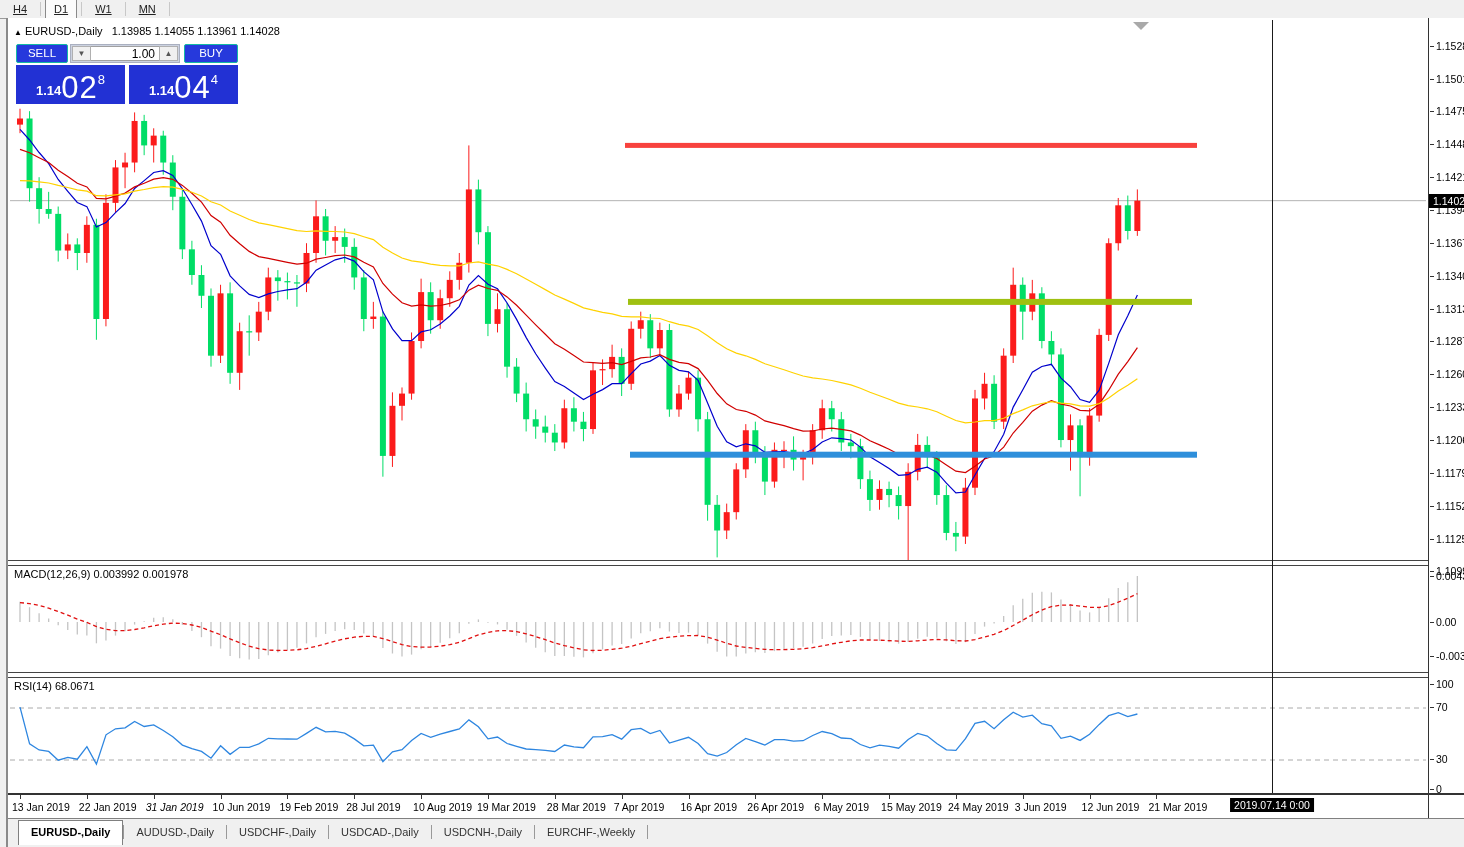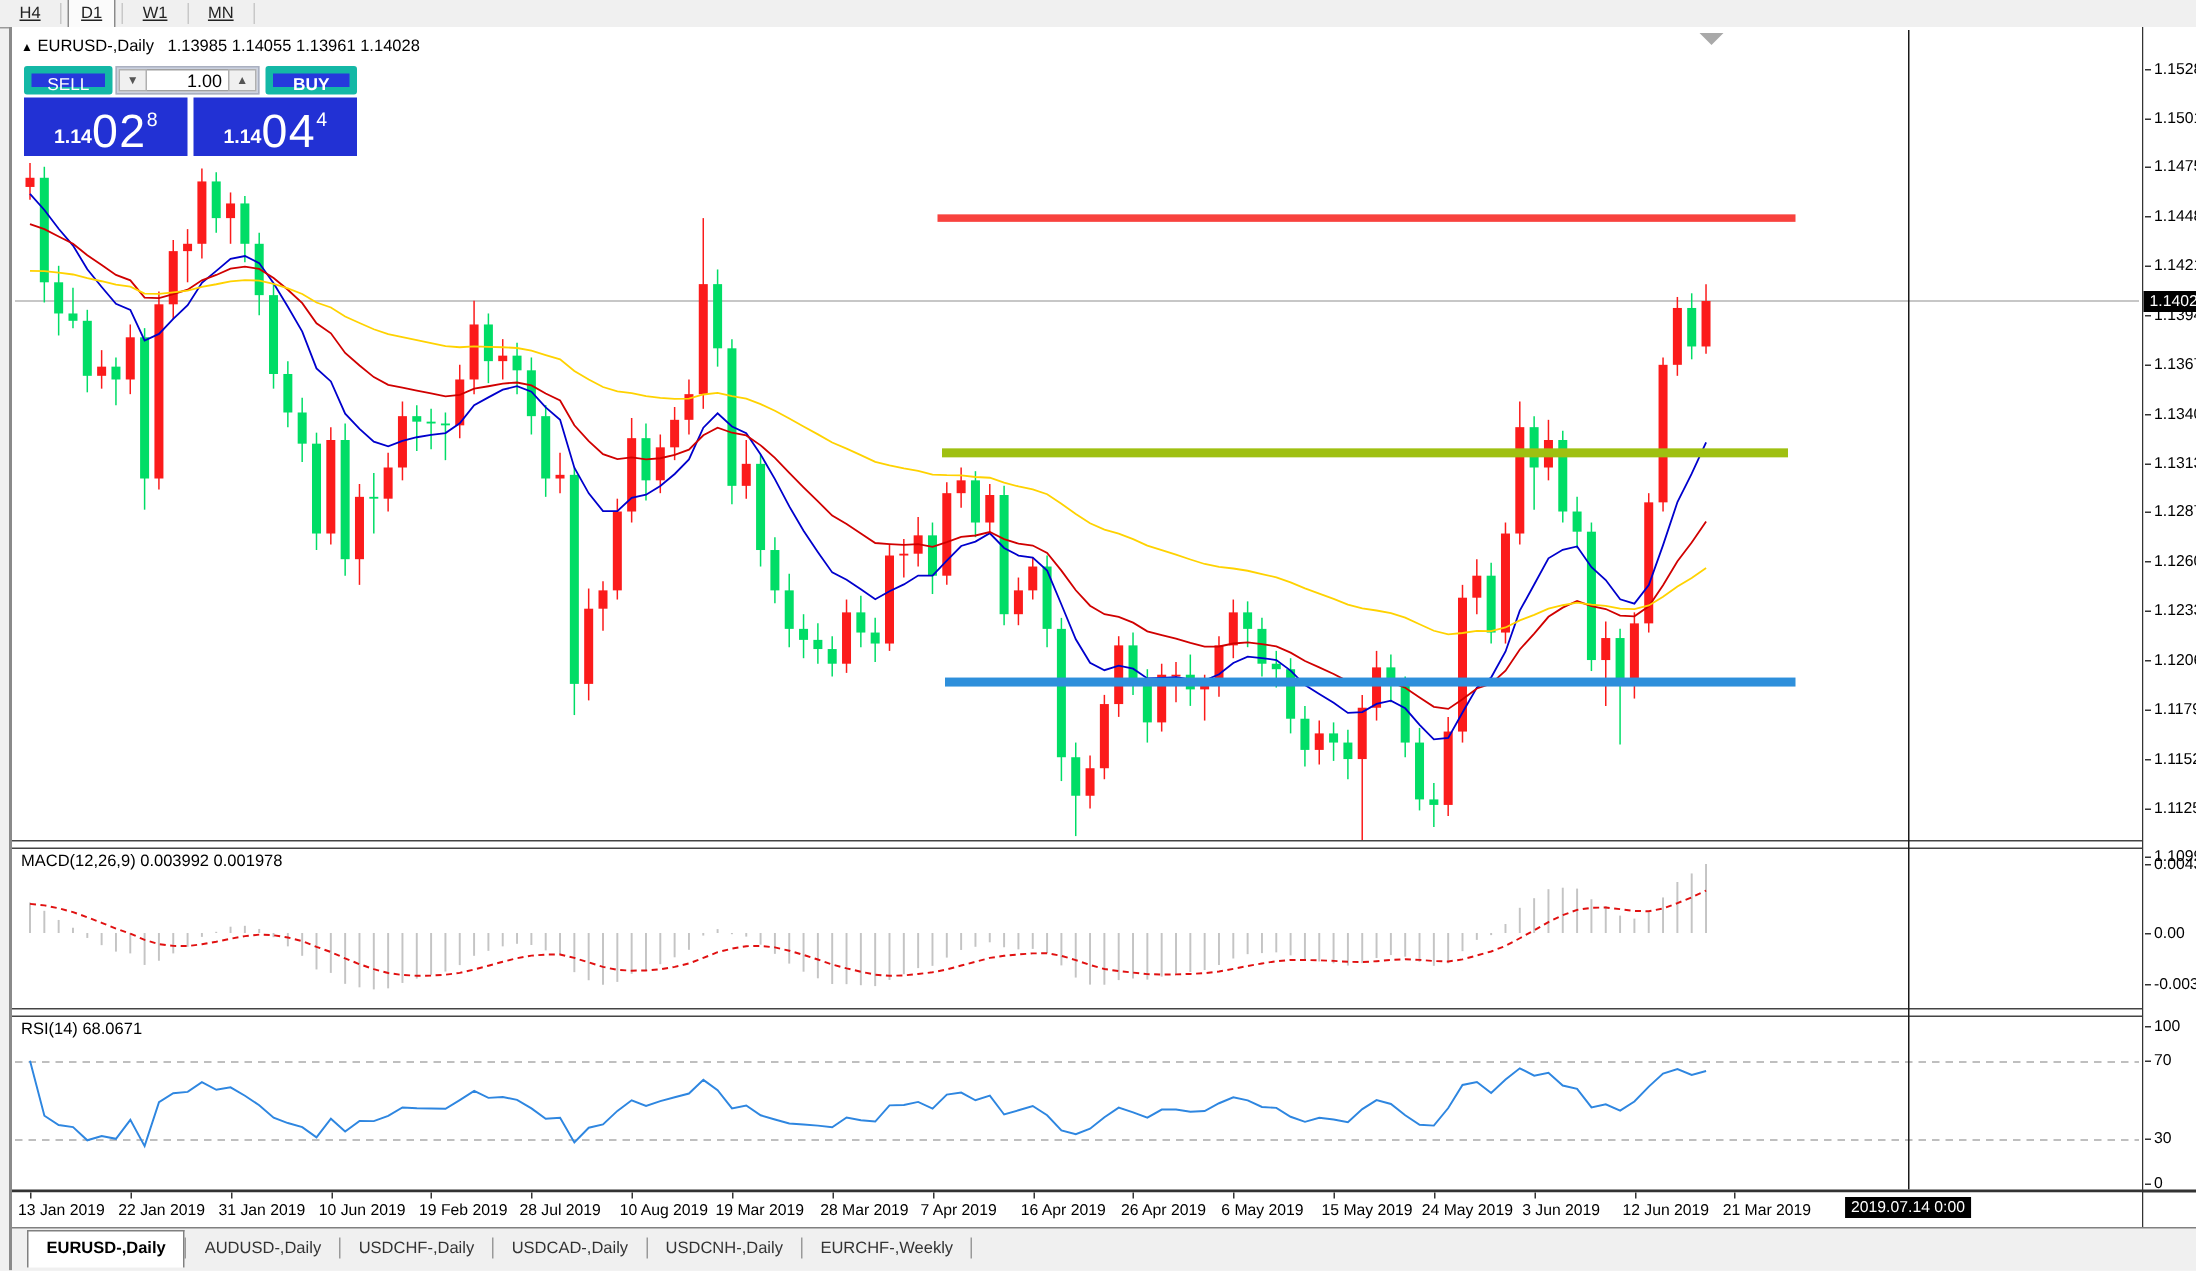--- a/index.html
+++ b/index.html
@@ -19,23 +19,23 @@
   #cur-price-tag{position:absolute;left:0px;background:#000;color:#fff;font-size:10.5px;padding:1px 3px 1px 4px;}
   svg{position:absolute;left:0;display:block;}
   .pane-label{position:absolute;left:6px;font-size:11px;color:#000;white-space:nowrap;}
   
   #title-row{position:absolute;left:6px;top:7px;white-space:nowrap;color:#000;}
   #shift-marker{position:absolute;left:1125px;top:4px;width:0;height:0;border-left:8px solid transparent;border-right:8px solid transparent;border-top:8px solid #a9a9a9;}
   #cursor-vline{position:absolute;left:1264px;top:2px;width:1px;height:773px;background:#1a1a1a;}
   
   #trade-widget{position:absolute;left:8px;top:26px;width:222px;height:60px;}
   #tw-top{position:absolute;left:0;top:0;width:222px;height:19px;display:flex;}
-  .tw-btn{background:#2639dc;border:5px solid #14b8a6;border-radius:2px;color:#fff;font-size:11.5px;text-align:center;line-height:17px;}
+  .tw-btn{background:#2639dc;border:1px solid #14b8a6;border-radius:2px;color:#fff;font-size:11.5px;text-align:center;line-height:17px;}
   #sell-btn{width:50px;}
-  #buy-btn{width:52px;margin-left:2px;font-weight:bold;}
+  #buy-btn{width:52px;margin-left:2px;}
   #vol-group{flex:1;margin:0 2px;background:#ccd2e0;border:1px solid #aab0c0;display:flex;align-items:stretch;padding:1px;}
   .spin-btn{width:17px;background:#f0f0f0;border:1px solid #b0b0b0;color:#555;font-size:8px;text-align:center;line-height:13px;}
   #vol-input{flex:1;border:1px solid #a0a0a0;border-left:none;border-right:none;background:#fff;color:#000;font-size:12px;text-align:right;padding:0 4px 0 0;font-family:"Liberation Sans",sans-serif;height:13px;align-self:center;width:50px;}
   #tw-prices{position:absolute;left:0;top:21px;width:222px;height:39px;display:flex;}
   .price-tile{width:109px;background:#2231d4;border-radius:0;color:#fff;display:flex;align-items:flex-end;justify-content:center;padding-bottom:3px;}
   .price-tile .sm{font-size:13px;font-weight:bold;margin-bottom:3px;}
   .price-tile .big{font-size:31px;line-height:26px;font-weight:400;letter-spacing:1px;}
   .price-tile .sup{font-size:13px;position:relative;top:-14px;}
   #tile-gap{width:4px;}
   
@@ -509,21 +509,21 @@
       </div>
 
     <div id="bot-line"></div>
     <div id="date-axis">
       <div id="cursor-tag" style="left: 1264px;">2019.07.14 0:00</div>
     <div class="dtick" style="left: 12px;"></div>
         <div class="dlbl" style="left: 4px;">13 Jan 2019</div>
         <div class="dtick" style="left: 78.85px;"></div>
         <div class="dlbl" style="left: 70.85px;">22 Jan 2019</div>
         <div class="dtick" style="left: 145.7px;"></div>
-        <div class="dlbl" style="left: 137.7px;">31 Jan 2019</div>
+        <div class="dlbl" style="left: 137.7px; font-style: italic;">31 Jan 2019</div>
         <div class="dtick" style="left: 212.55px;"></div>
         <div class="dlbl" style="left: 204.55px;">10 Jun 2019</div>
         <div class="dtick" style="left: 279.4px;"></div>
         <div class="dlbl" style="left: 271.4px;">19 Feb 2019</div>
         <div class="dtick" style="left: 346.25px;"></div>
         <div class="dlbl" style="left: 338.25px;">28 Jul 2019</div>
         <div class="dtick" style="left: 413.1px;"></div>
         <div class="dlbl" style="left: 405.1px;">10 Aug 2019</div>
         <div class="dtick" style="left: 479.95px;"></div>
         <div class="dlbl" style="left: 469px;">19 Mar 2019</div>

